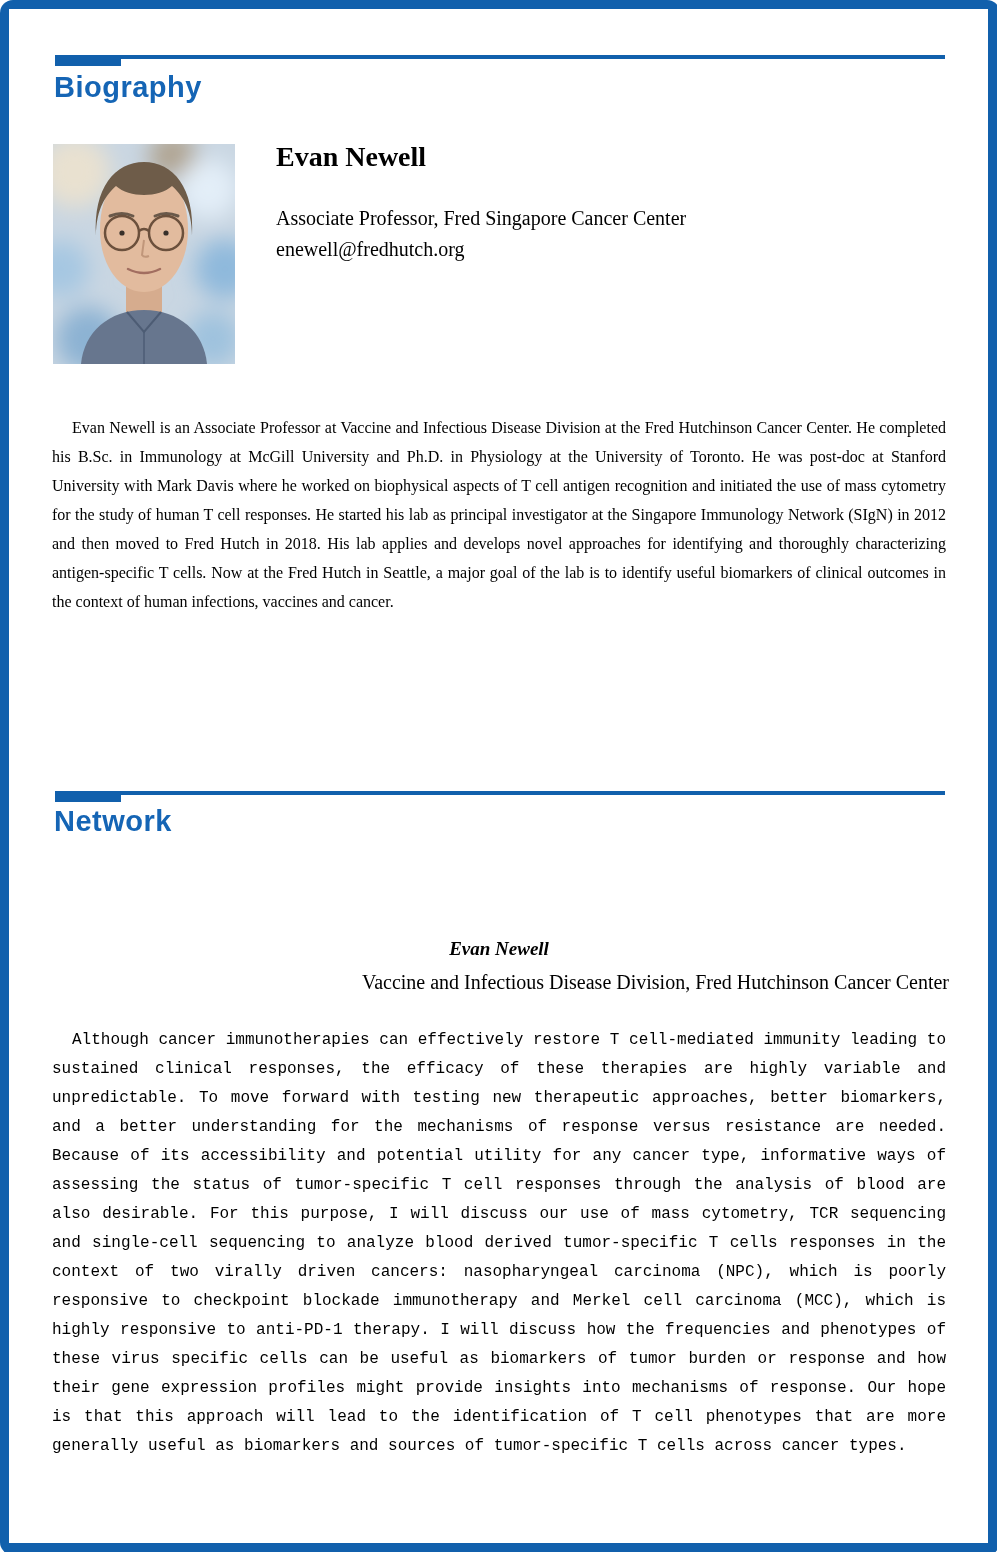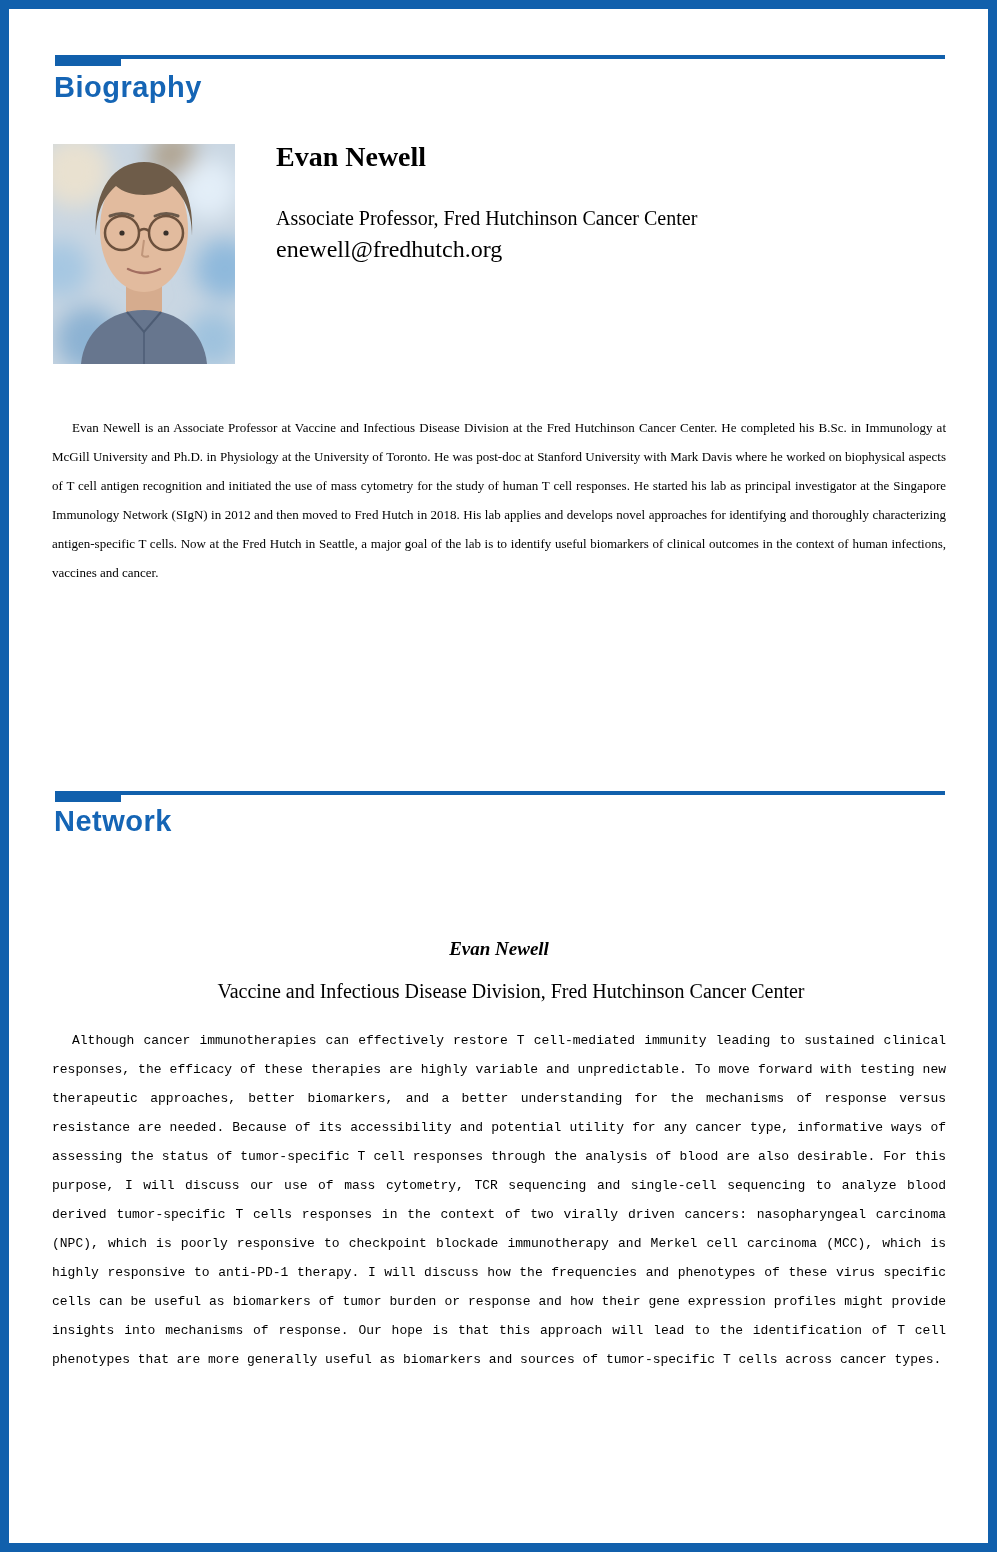--- a/index.html
+++ b/index.html
@@ -1,57 +1,57 @@
 <!DOCTYPE html>
 <html><head>
 <meta charset="utf-8">
 <style>
   :root{
     --blue:#1160ac;
     --heading-blue:#1565b5;
   }
   html,body{margin:0;padding:0;background:#ffffff;}
   body{width:1000px;height:1555px;position:relative;font-family:"Liberation Serif",serif;color:#000;}
-  .page{position:absolute;inset:0;overflow:hidden;}
+  .page{position:absolute;inset:0;overflow:hidden;border-radius:13px;}
   .frame{position:absolute;left:0;top:0;right:3px;bottom:3px;border:9px solid var(--blue);pointer-events:none;}
   .rule{position:absolute;left:55px;width:890px;display:flex;align-items:flex-start;}
   .rule .thick{width:66px;height:11px;background:var(--blue);}
   .rule .thin{flex:1;height:4px;background:var(--blue);}
   .rule-bio{top:55px;}
   .rule-abs{top:791px;}
   .sec-heading{
     position:absolute;left:54px;margin:0;
     font-family:"Liberation Sans",sans-serif;font-weight:bold;
     font-size:29px;line-height:1.1;color:var(--heading-blue);letter-spacing:0.5px;
   }
   .heading-bio{top:72px;}
   .heading-abs{top:806px;}
   .photo{position:absolute;left:53px;top:144px;width:182px;height:220px;}
   .photo svg{display:block;width:100%;height:100%;}
   .person{position:absolute;left:276px;top:142px;width:660px;}
   .person-name{margin:0;font-size:28px;font-weight:bold;line-height:1.1;}
   .person-title{margin:30px 0 0 0;font-size:20px;line-height:31px;}
-  .person-email{margin:0;font-size:24px;line-height:31px;}
+  .person-email{margin:0;font-size:20px;line-height:31px;}
   .body-text{
     position:absolute;left:52px;width:894px;margin:0;
-    font-size:13px;line-height:29px;text-align:justify;text-indent:20px;
+    font-size:16px;line-height:29px;text-align:justify;text-indent:20px;
   }
   .bio-body{top:413px;}
   .abs-body{top:1026px;font-family:Liberation Mono, monospace;}
   .abs-title{
     position:absolute;left:40px;top:876px;width:918px;margin:0;
     text-align:center;font-size:23px;font-weight:bold;line-height:29px;
   }
   .abs-author{
     position:absolute;left:52px;top:937px;width:894px;margin:0;
     text-align:center;font-size:19px;font-weight:bold;font-style:italic;line-height:24px;
   }
   .abs-affiliation{
-    position:absolute;left:52px;top:966px;width:894px;margin:12px;
-    text-align:center;font-size:20px;line-height:26px;
+    position:absolute;left:52px;top:966px;width:894px;margin:3px;
+    text-align:right;font-size:20px;line-height:26px;
   }
 </style>
 </head>
 <body>
 
 <div class="page">
   <div class="frame"></div>
 
   <div class="rule rule-bio">
     <div class="thick"></div>
@@ -89,21 +89,21 @@
       <path d="M86,87 Q91,83 96,87" stroke="#6b503c" fill="none" stroke-width="2.5"></path>
       <circle cx="69" cy="89" r="2.6" fill="#38302a"></circle>
       <circle cx="113" cy="89" r="2.6" fill="#38302a"></circle>
       <path d="M91,96 L89,111 Q91,114 96,112" stroke="#c0967a" stroke-width="2" fill="none"></path>
       <path d="M75,125 Q91,133 107,125" stroke="#a26e60" stroke-width="2.5" fill="none" stroke-linecap="round"></path>
     </svg>
   </div>
 
   <div class="person">
     <h3 class="person-name">Evan Newell</h3>
-    <p class="person-title">Associate Professor, Fred Hutchinson Cancer Center</p>
+    <p class="person-title">Associate Professor, Fred Singapore Cancer Center</p>
     <p class="person-email">enewell@fredhutch.org</p>
   </div>
 
   <p class="body-text bio-body">Evan Newell is an Associate Professor at Vaccine and Infectious Disease Division at the Fred Hutchinson Cancer Center. He completed his B.Sc. in Immunology at McGill University and Ph.D. in Physiology at the University of Toronto. He was post-doc at Stanford University with Mark Davis where he worked on biophysical aspects of T cell antigen recognition and initiated the use of mass cytometry for the study of human T cell responses. He started his lab as principal investigator at the Singapore Immunology Network (SIgN) in 2012 and then moved to Fred Hutch in 2018. His lab applies and develops novel approaches for identifying and thoroughly characterizing antigen-specific T cells. Now at the Fred Hutch in Seattle, a major goal of the lab is to identify useful biomarkers of clinical outcomes in the context of human infections, vaccines and cancer.</p>
 
   <div class="rule rule-abs">
     <div class="thick"></div>
     <div class="thin"></div>
   </div>
   <h2 class="sec-heading heading-abs">Network</h2>

